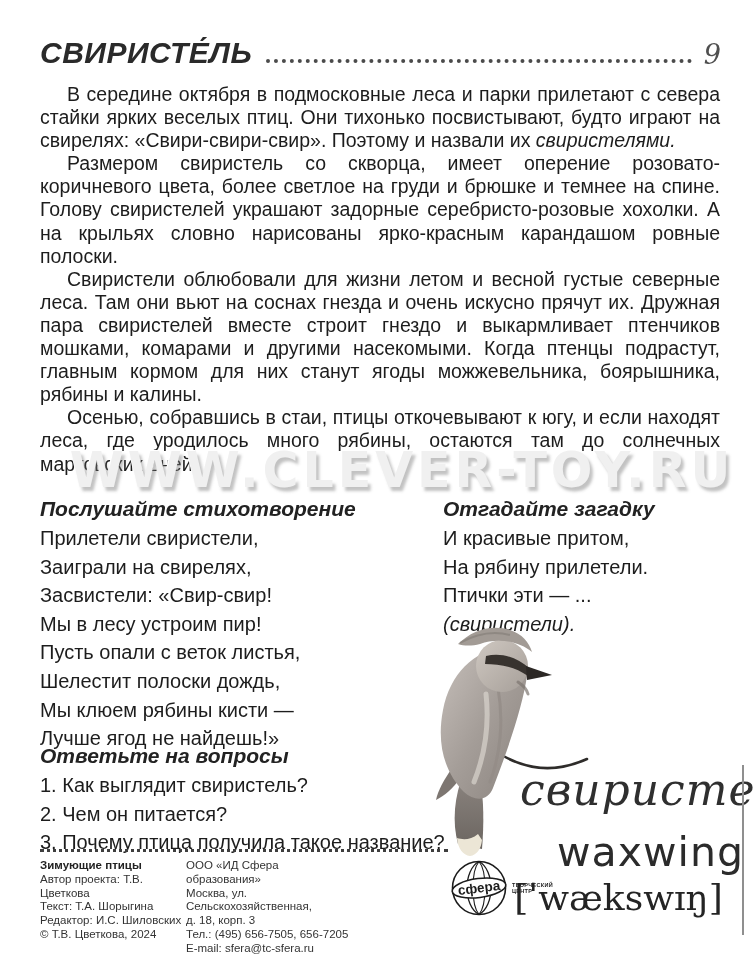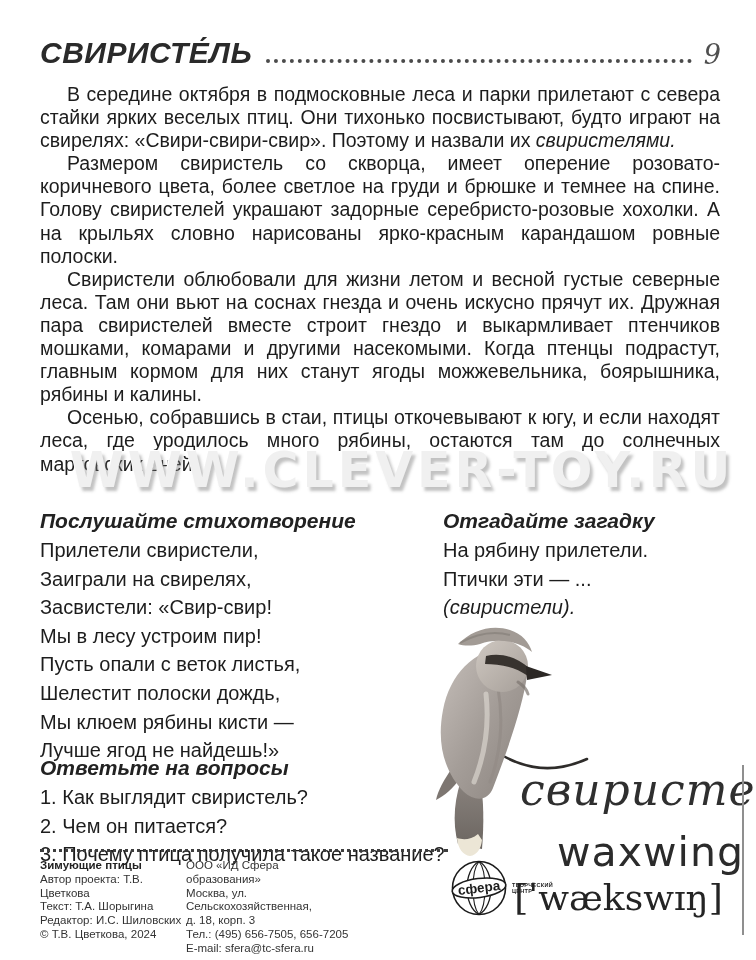--- a/index.html
+++ b/index.html
@@ -28,21 +28,21 @@
   .watermark { position:absolute; top:442px; left:0; right:0; text-align:center;
                font-family:"DejaVu Sans", sans-serif; font-weight:bold;
                font-size:49px; letter-spacing:4px; color:#f0f0f0;
                text-shadow:3px 4px 3px rgba(120,120,120,.45), -1px -1px 0 #ffffff;
                pointer-events:none; white-space:nowrap;padding-left:48px; }
 
   
   .columns { position:absolute; top:497px; left:40px; right:36px; display:flex; }
   .col-left { width:403px; flex:none; }
   .col-right { flex:1; }
-  .sec-heading { margin:12px 0 3px 0; font-size:21px; font-weight:bold; font-style:italic;
+  .sec-heading { margin:0 0 3px 0; font-size:21px; font-weight:bold; font-style:italic;
                  color:#222; }
   .verse-line { font-size:20px; line-height:28.6px; }
 
   
   .questions { position:absolute; top:744px; left:40px; width:410px; }
   .question-line { font-size:20px; line-height:28.6px; }
 
   
   .bird-figure { position:absolute; left:430px; top:622px; width:164px; height:238px; margin:0; }
   .cursive-label { position:absolute; top:764px; left:520px; width:215px; text-align:center;
@@ -96,20 +96,21 @@
       <div class="verse-line">Заиграли на свирелях,</div>
       <div class="verse-line">Засвистели: «Свир-свир!</div>
       <div class="verse-line">Мы в лесу устроим пир!</div>
       <div class="verse-line">Пусть опали с веток листья,</div>
       <div class="verse-line">Шелестит полоски дождь,</div>
       <div class="verse-line">Мы клюем рябины кисти —</div>
       <div class="verse-line">Лучше ягод не найдешь!»</div>
     </div>
     <div class="col-right">
       <h2 class="sec-heading">Отгадайте загадку</h2>
+      <div class="verse-line">И красивые притом,</div>
       <div class="verse-line">На рябину прилетели.</div>
       <div class="verse-line"><span>Птички эти — ... </span><span class="it">(свиристели).</span></div>
     </div>
   </div>
 
   <div class="questions">
     <h2 class="sec-heading">Ответьте на вопросы</h2>
     <div class="question-line">1. Как выглядит свиристель?</div>
     <div class="question-line">2. Чем он питается?</div>
     <div class="question-line">3. Почему птица получила такое название?</div>

